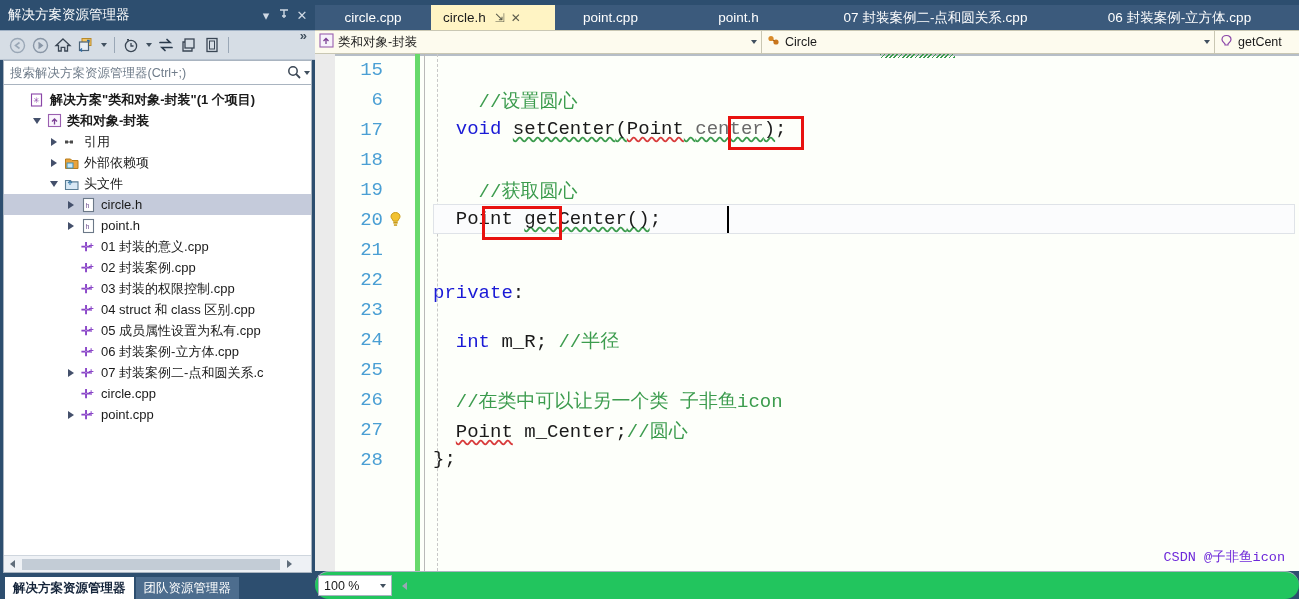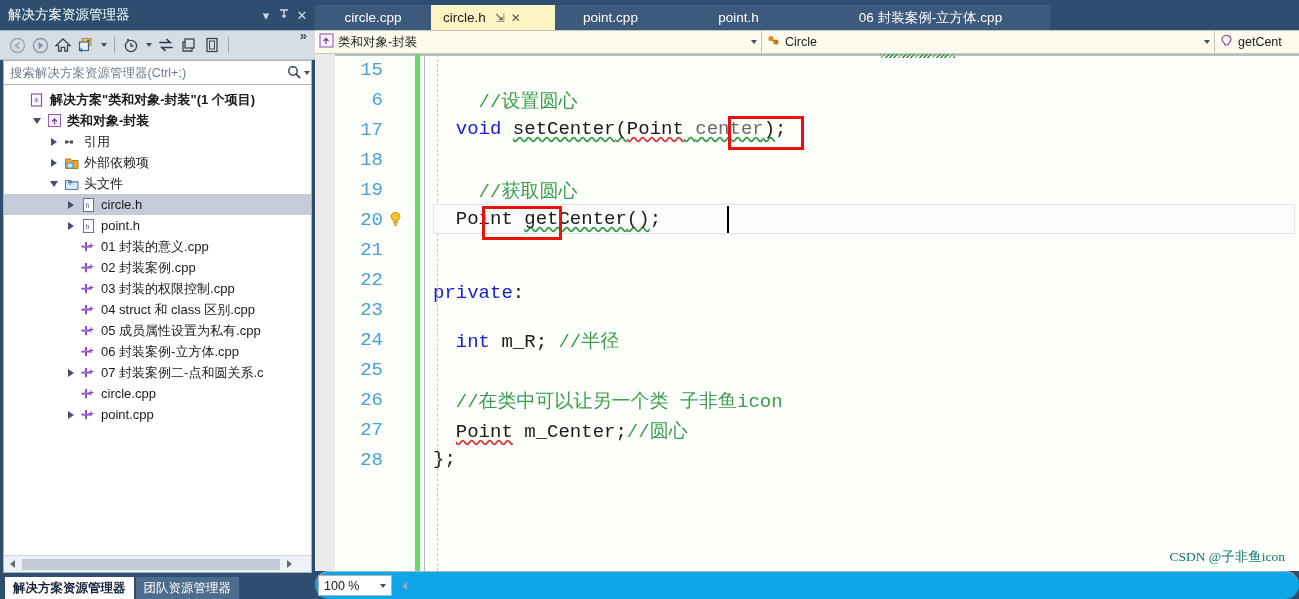--- a/index.html
+++ b/index.html
@@ -314,21 +314,21 @@
       repeating-linear-gradient(135deg,
         #3c9c4e 0 1.2px, transparent 1.2px 3px);
   }
   #code-topborder {
     position: absolute; left: 0; top: 0;
     width: 100%; height: 2px;
     background: #b6bec7;
   }
   #statusbar {
     flex: none; height: 28px;
-    background: #0ea5e9;
+    background: #22c55e;
     border-top: 1px solid #a9b4c0;
     display: flex; align-items: center;
     padding-left: 3px;
     border-radius: 14px;
   }
   #zoomcombo {
     width: 74px; height: 21px;
     background: #ffffff;
     border: 1px solid #a9b4c0;
     display: flex; align-items: center;
@@ -353,22 +353,22 @@
   }
   #sb-left-arrow i {
     width: 0; height: 0;
     border-top: 4px solid transparent;
     border-bottom: 4px solid transparent;
     border-right: 5px solid #9aa7b6;
   }
   #sb-track { flex: 1; height: 21px; }
   #watermark {
     position: absolute; right: 14px; bottom: 5px;
-    font-size: 13.5px; color: #0f766e;
-    font-family: Liberation Serif, serif;
+    font-size: 13.5px; color: #6d28d9;
+    font-family: Liberation Mono, monospace;
     white-space: nowrap; user-select: none; margin-top: 32px;
   }
 </style>
 </head>
 <body>
 
 <div id="app">
 
   <div id="solution-panel">
 
@@ -664,20 +664,23 @@
           <span class="pinx">
             <span>⇲</span>
             <span>✕</span>
           </span>
         </div>
         <div class="etab" style="width: 111px; justify-content: center;">
           <span>point.cpp</span>
         </div>
         <div class="etab" style="width: 145px; justify-content: center;">
           <span>point.h</span>
+        </div>
+        <div class="etab" style="width: 249px; justify-content: center;">
+          <span>07 封装案例二-点和圆关系.cpp</span>
         </div>
         <div class="etab" style="width: 239px; justify-content: center;">
           <span>06 封装案例-立方体.cpp</span>
         </div>
       </div>
 
     <div id="navbar">
       <div class="navcombo" id="nav-scope">
         <span>
           <svg width="15" height="15" viewBox="0 0 15 15">

